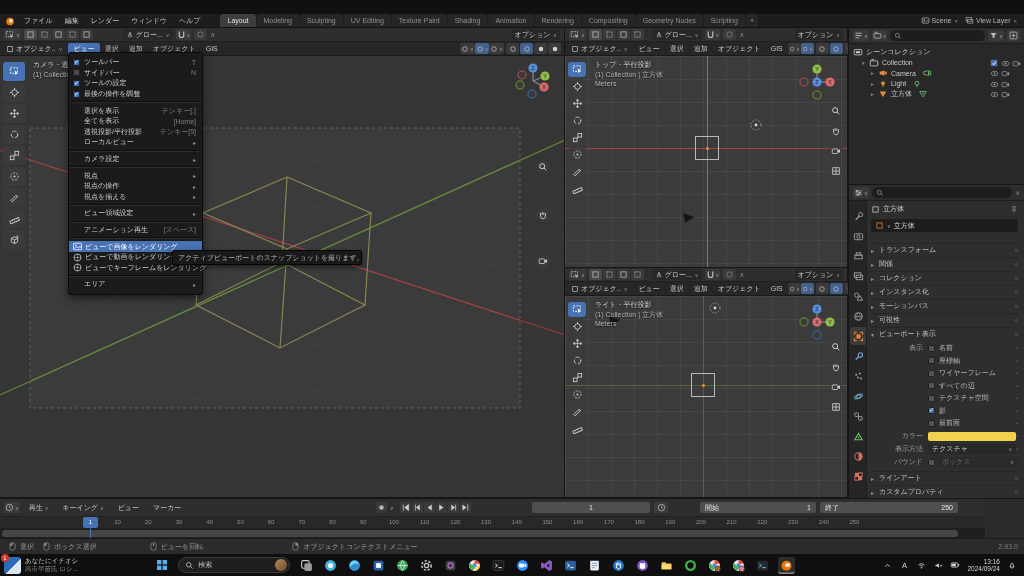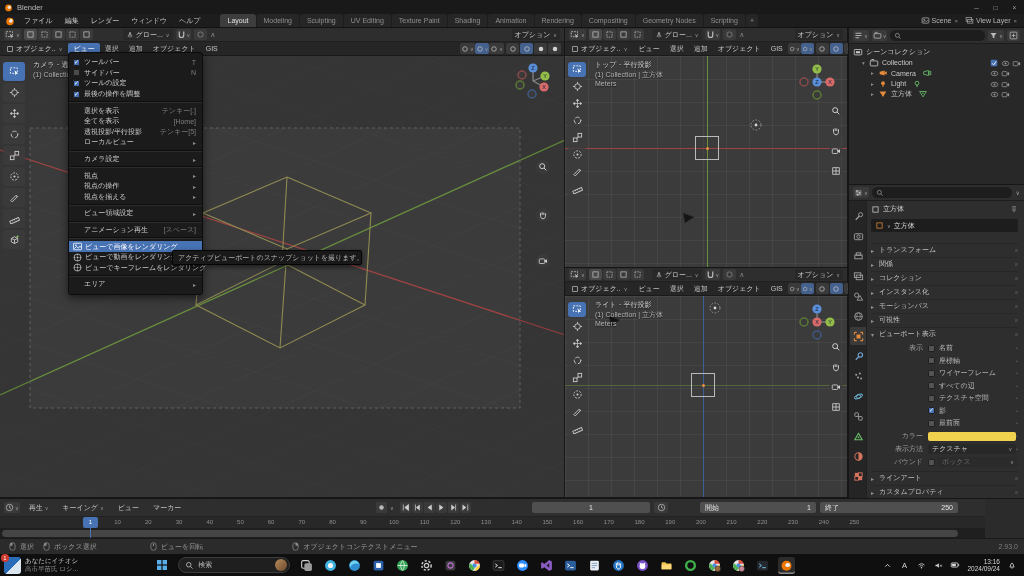--- a/index.html
+++ b/index.html
@@ -84,34 +84,20 @@
   .hint{display:flex;align-items:center;gap:3px;}
   #taskbar{left:0;top:554px;width:1024px;height:22px;background:#0f0f0f;display:flex;align-items:center;}
   .tb-ico{width:17px;height:17px;border-radius:3px;margin:0 3.5px;display:flex;align-items:center;justify-content:center;flex:none;}
   .tb-ico.active{background:#2c2c2c;box-shadow:inset 0 -2px 0 -0.5px #8a8a8a;}
   .tray-ico{width:12px;display:flex;align-items:center;justify-content:center;color:#d8d8d8;margin:0 2px;}
 </style>
 </head>
 <body>
 
 <div id="app">
-  <div id="titlebar" class="abs">
-    <span style="margin-left:4px;display:flex">
-        <svg width="12" height="12" viewBox="0 0 12 12" style="width: 9px; height: 9px;">
-          <circle cx="6" cy="6.5" r="4.5" fill="#ea7600"></circle>
-          <circle cx="7" cy="5.7" r="2.3" fill="#e8e8e8"></circle>
-          <circle cx="4.6" cy="3.7" r="1.5" fill="#ea7600"></circle>
-        </svg>
-      </span>
-    <span class="t">Blender</span>
-    <span class="grow"></span>
-    <span class="winbtn">─</span>
-    <span class="winbtn">□</span>
-    <span class="winbtn close">×</span>
-  </div>
 
   <div id="menubar" class="abs">
       <div style="margin: 0px 3px 0px 5px; display: flex;">
         <svg width="12" height="12" viewBox="0 0 12 12" style="width: 10px; height: 10px;">
           <circle cx="6" cy="6.5" r="4.5" fill="#ea7600"></circle>
           <circle cx="7" cy="5.7" r="2.3" fill="#e8e8e8"></circle>
           <circle cx="4.6" cy="3.7" r="1.5" fill="#ea7600"></circle>
         </svg>
       </div>
       <div class="mb-item">ファイル</div>

